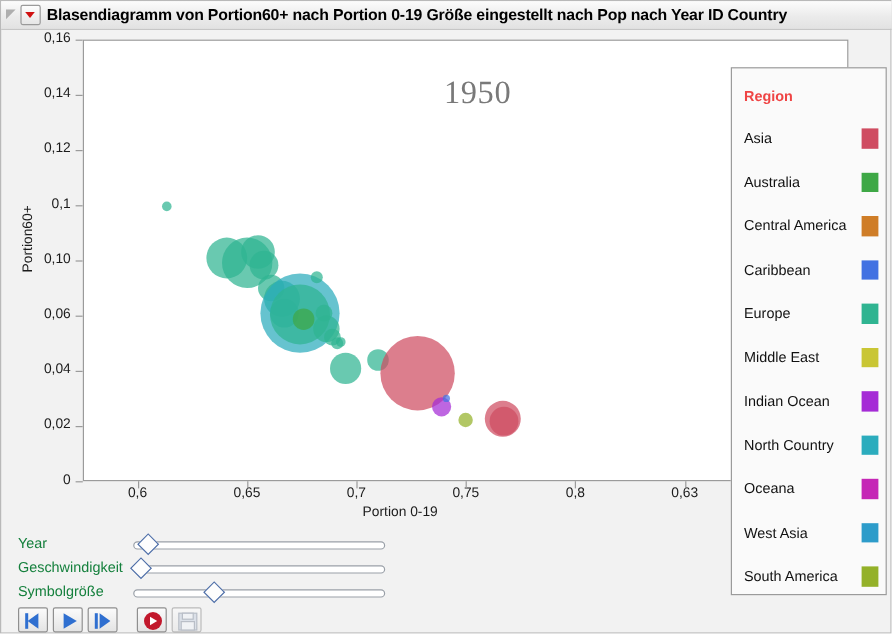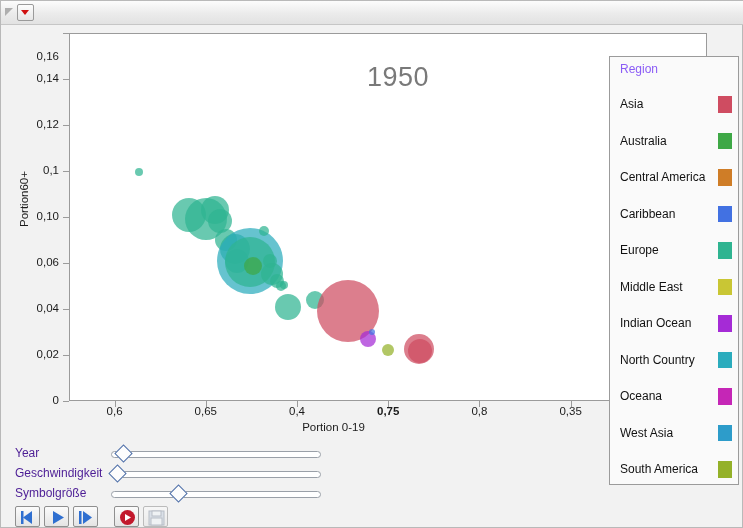--- a/index.html
+++ b/index.html
@@ -85,20 +85,21 @@
   }
   #plot-frame {
     position: absolute;
     left: 68px; top: 8px;
     width: 638px;
     height: 368px;
     background: #ffffff;
     border: 1px solid #9b9b9b;
     box-sizing: border-box;
     overflow: hidden;
+    font-family: Liberation Serif, serif;
   }
   .bubble {
     position: absolute;
     border-radius: 50%;
   }
   #year-label {
     position: absolute;
     left: 0; right: 0;
     top: 28px;
     text-align: center;
@@ -163,24 +164,25 @@
     position: absolute;
     left: 608px; top: 31px;
     width: 130px;
     background: #fafafa;
     border: 1px solid #9b9b9b;
     box-sizing: border-box;
     padding: 5px 6px 6px 6px;
   }
   #legend-title {
     font-size: 12px;
-    font-weight: normal;
-    color: #8b5cf6;
+    font-weight: bold;
+    color: #ef4444;
     margin-bottom: 2px;
     padding-left: 4px;
+    margin-top: 11px;
   }
   .legend-rows {
     position: relative;
   }
   .legend-row {
     display: flex;
     align-items: center;
     height: 16.5px;
     margin-top: 20px;
   }
@@ -206,21 +208,21 @@
   }
   .slider-row {
     position: absolute;
     left: 14px;
     height: 18px;
     display: flex;
     align-items: center;
   }
   .slider-label {
     font-size: 12px;
-    color: #4c1d95;
+    color: #15803d;
     width: 96px;
     white-space: nowrap;
   }
   .slider-track-wrap {
     position: relative;
     width: 210px;
     height: 16px;
   }
   .slider-track {
     position: absolute;
@@ -262,20 +264,21 @@
   .ctl-btn svg { position: absolute; left: 0; top: 0; }
 </style>
 </head>
 <body>
 
 <div id="app">
 
   <div id="titlebar">
     <div id="disclosure"></div>
     <div id="redmenu"></div>
+    <div id="title-text">Blasendiagramm von Portion60+ nach Portion 0-19 Größe eingestellt nach Pop nach Year ID Country</div>
   </div>
 
   <div id="plot-wrap">
 
     <div id="y-axis-title">Portion60+</div>
     <div id="yticks">
         <div class="y-tick-label" style="left: 14px; top: 369px;">0</div>
         <div class="y-tick-mark" style="top: 376px;"></div>
         <div class="y-tick-label" style="left: 14px; top: 323px;">0,02</div>
         <div class="y-tick-mark" style="top: 330px;"></div>
@@ -284,21 +287,21 @@
         <div class="y-tick-label" style="left: 14px; top: 231px;">0,06</div>
         <div class="y-tick-mark" style="top: 238px;"></div>
         <div class="y-tick-label" style="left: 14px; top: 185px;">0,10</div>
         <div class="y-tick-mark" style="top: 192px;"></div>
         <div class="y-tick-label" style="left: 14px; top: 139px;">0,1</div>
         <div class="y-tick-mark" style="top: 146px;"></div>
         <div class="y-tick-label" style="left: 14px; top: 93px;">0,12</div>
         <div class="y-tick-mark" style="top: 100px;"></div>
         <div class="y-tick-label" style="left: 14px; top: 47px;">0,14</div>
         <div class="y-tick-mark" style="top: 54px;"></div>
-        <div class="y-tick-label" style="left: 14px; top: 1px; margin-top: 24px;">0,16</div>
+        <div class="y-tick-label" style="left: 14px; top: 1px;">0,16</div>
         <div class="y-tick-mark" style="top: 8px;"></div>
       </div>
 
     <div id="plot-frame">
       <div id="year-label">1950</div>
       <div id="bubbles">
           <div class="bubble" style="left: 65.3172px; top: 133.54px; width: 8px; height: 8px; background: rgb(47, 180, 145); opacity: 0.72;"></div>
           <div class="bubble" style="left: 102.481px; top: 164.24px; width: 34px; height: 34px; background: rgb(47, 180, 145); opacity: 0.72;"></div>
           <div class="bubble" style="left: 114.898px; top: 164.15px; width: 42px; height: 42px; background: rgb(47, 180, 145); opacity: 0.72;"></div>
           <div class="bubble" style="left: 131.019px; top: 161.95px; width: 28px; height: 28px; background: rgb(47, 180, 145); opacity: 0.72;"></div>
@@ -324,27 +327,27 @@
           <div class="bubble" style="left: 334.322px; top: 299.64px; width: 30px; height: 30px; background: rgb(207, 76, 97); opacity: 0.72;"></div>
           <div class="bubble" style="left: 337.87px; top: 304.94px; width: 24px; height: 24px; background: rgb(207, 76, 97); opacity: 0.72;"></div>
         </div>
     </div>
 
     <div id="xticks">
         <div class="x-tick-label" style="left: 93.6034px;">0,6</div>
         <div class="x-tick-mark" style="left: 113.603px;"></div>
         <div class="x-tick-label" style="left: 184.81px;">0,65</div>
         <div class="x-tick-mark" style="left: 204.81px;"></div>
-        <div class="x-tick-label" style="left: 276.017px;">0,4</div>
+        <div class="x-tick-label" style="left: 276.017px;">0,7</div>
         <div class="x-tick-mark" style="left: 296.017px;"></div>
-        <div class="x-tick-label" style="left: 367.224px; font-weight: bold;">0,75</div>
+        <div class="x-tick-label" style="left: 367.224px;">0,75</div>
         <div class="x-tick-mark" style="left: 387.224px;"></div>
         <div class="x-tick-label" style="left: 458.431px;">0,8</div>
         <div class="x-tick-mark" style="left: 478.431px;"></div>
-        <div class="x-tick-label" style="left: 549.638px;">0,35</div>
+        <div class="x-tick-label" style="left: 549.638px;">0,63</div>
         <div class="x-tick-mark" style="left: 569.638px;"></div>
       </div>
     <div id="x-axis-title">Portion 0-19</div>
 
     <div id="legend">
       <div id="legend-title">Region</div>
       <div class="legend-rows" id="legend-rows">
           <div class="legend-row">
             <div class="legend-label">Asia</div>
             <div class="legend-swatch" style="background: rgb(207, 76, 97);"></div>

